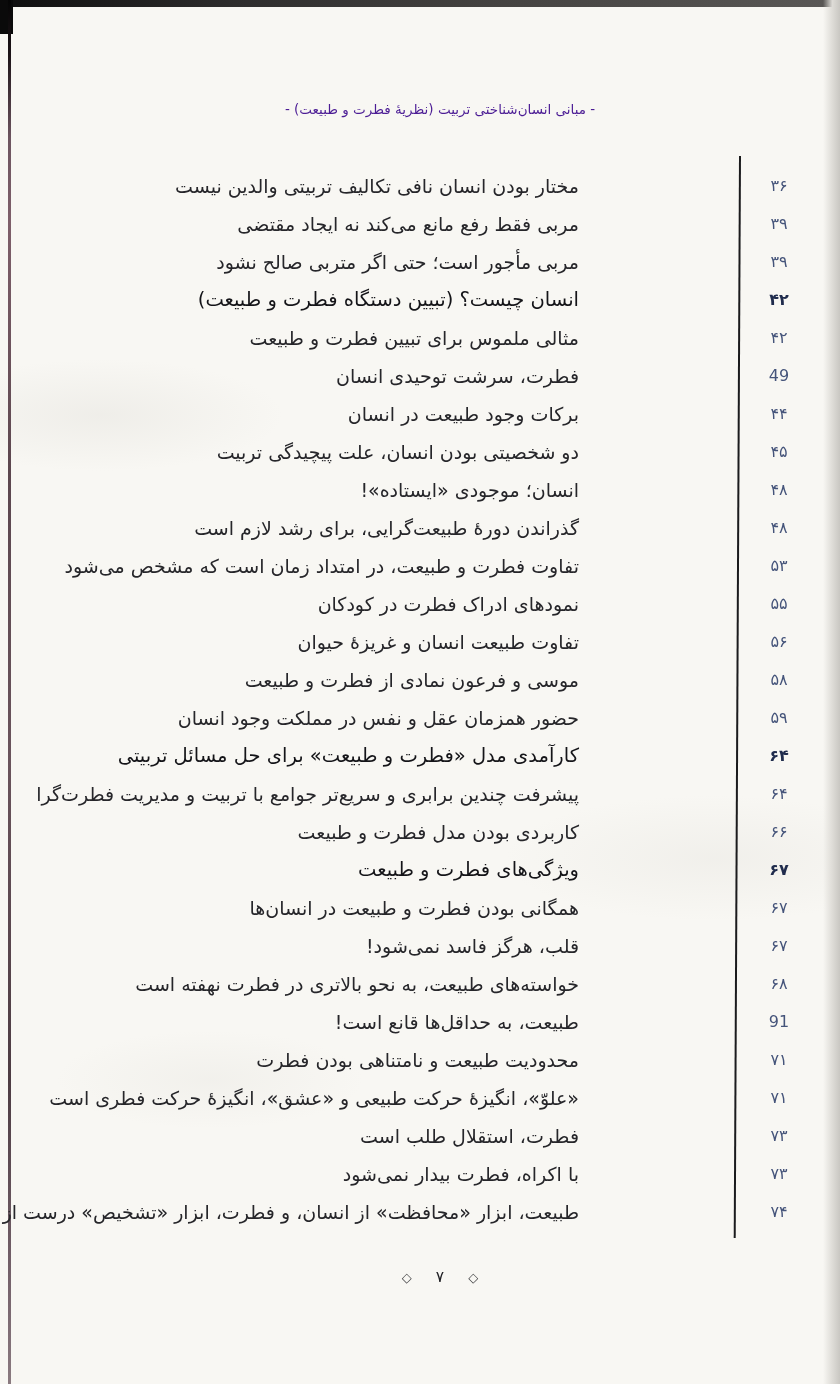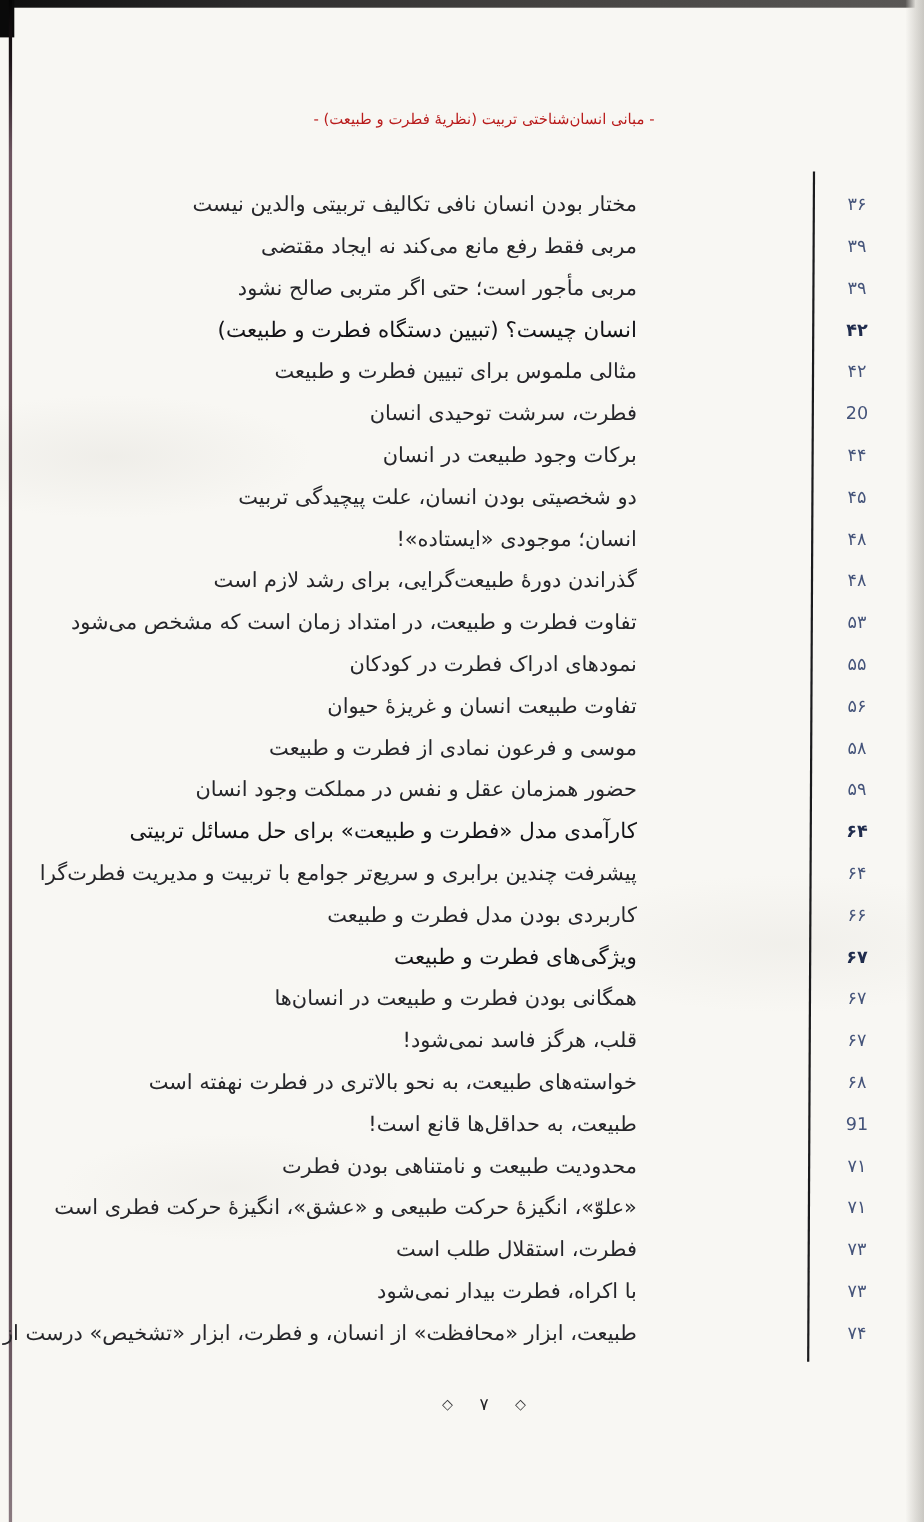--- a/index.html
+++ b/index.html
@@ -18,21 +18,21 @@
     background:linear-gradient(90deg,#0e0e0e,#2e2d2d 28%,#454341 60%,#5a5856 100%);}
   .edge-left-line{position:absolute;top:0;left:8px;width:3px;height:1384px;
     background:linear-gradient(180deg,#050505 0%,#1d1418 4%,#6d5560 10%,#7e5f6a 16%,#5c474f 34%,#6a545c 55%,#4d3c43 78%,#74616a 92%,#8a7a80 100%);}
   .edge-left-corner{position:absolute;top:0;left:0;width:13px;height:34px;background:#0a0a0a;}
   .edge-right{position:absolute;top:0;right:0;width:17px;height:1384px;
     background:linear-gradient(to left,#c9c7c2,#dedcd7 45%,rgba(248,247,243,0));}
 
   .running-head{
     position:absolute;top:101px;left:40px;width:800px;
     text-align:center;direction:rtl;
-    font-size:13.5px;color:#b91c1c;letter-spacing:.2px;
+    font-size:13.5px;color:#4c1d95;letter-spacing:.2px;
   }
 
   .rule-v{
     position:absolute;left:739px;top:156px;width:2px;height:1082px;
     background:#1b1b1d;transform:rotate(0.28deg);transform-origin:top center;
   }
 
   .toc{position:absolute;top:167px;left:0;width:692px;}
   .toc-row{position:relative;height:38px;line-height:38px;}
   .toc-title{
@@ -85,21 +85,21 @@
     <div class="toc-row bold">
       <span class="toc-title">انسان چیست؟ (تبیین دستگاه فطرت و طبیعت)</span>
       <span class="toc-page">۴۲</span>
     </div>
     <div class="toc-row">
       <span class="toc-title">مثالی ملموس برای تبیین فطرت و طبیعت</span>
       <span class="toc-page">۴۲</span>
     </div>
     <div class="toc-row">
       <span class="toc-title">فطرت، سرشت توحیدی انسان</span>
-      <span class="toc-page">20</span>
+      <span class="toc-page">49</span>
     </div>
     <div class="toc-row">
       <span class="toc-title">برکات وجود طبیعت در انسان</span>
       <span class="toc-page">۴۴</span>
     </div>
     <div class="toc-row">
       <span class="toc-title">دو شخصیتی بودن انسان، علت پیچیدگی تربیت</span>
       <span class="toc-page">۴۵</span>
     </div>
     <div class="toc-row">

